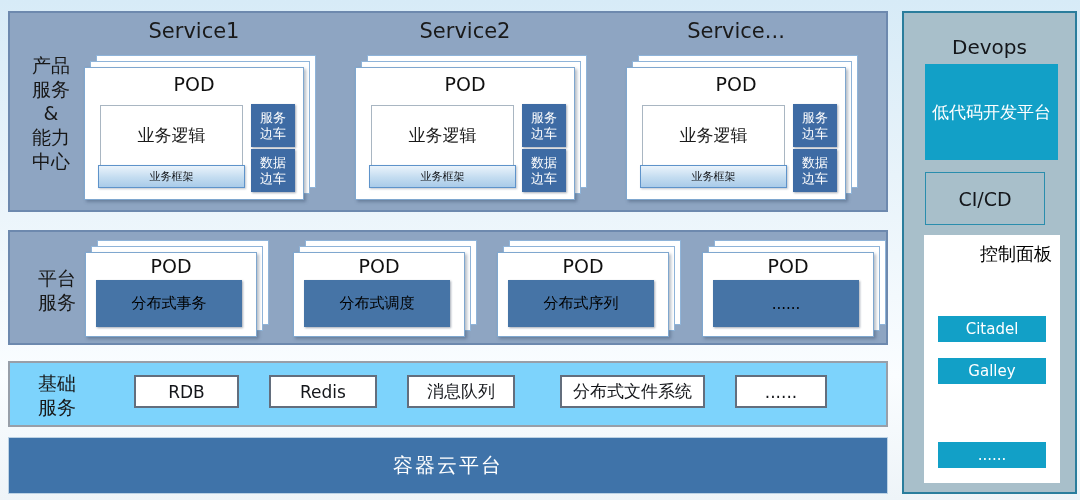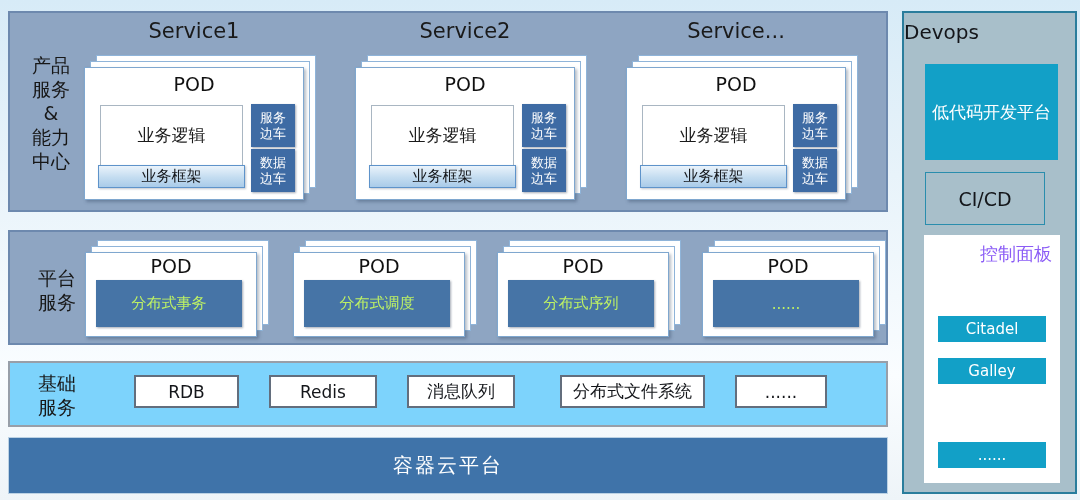--- a/index.html
+++ b/index.html
@@ -37,61 +37,61 @@
   .pod-title { position:absolute; top:5px; width:100%; text-align:center;
                font-size:19px; font-weight:500; color:#111; }
   .logic-box { position:absolute; left:15px; top:37px; width:143px; height:61px;
                background:#fff; border:1px solid #a9b6c2;
                display:flex; align-items:center; justify-content:center;
                font-size:17px; color:#1a1a1a; }
   .frame-box { position:absolute; left:13px; top:97px; width:147px; height:23px;
                background:linear-gradient(180deg,#eaf3fb 0%,#c3dcf0 55%,#a9cbe9 100%);
                border:1px solid #5e93ca; box-shadow:1px 1px 2px rgba(40,60,90,.3);
                display:flex; align-items:center; justify-content:center;
-               font-size:15px; color:#14161a; }
+               font-size:11px; color:#14161a; }
   .sidecar { position:absolute; left:166px; width:44px; height:43px;
              background:#3e6ba4; color:#fff; font-size:13px; line-height:16px;
              display:flex; flex-direction:column; align-items:center; justify-content:center;
              box-shadow:1px 1px 2px rgba(30,45,70,.4); }
   .sidecar.sc1 { top:36px; } .sidecar.sc2 { top:81px; }
 
   
   .ppod-stack { position:absolute; top:20px; width:172px; height:85px; }
   .ppod-stack .sheet { width:172px; height:85px; }
   .ppod-card { position:absolute; left:0; top:0; width:172px; height:85px;
                background:#fff; border:1px solid #7fa7cf;
                box-shadow:2px 2px 3px rgba(40,60,90,.35); }
   .ppod-title { position:absolute; top:2px; width:100%; text-align:center;
                 font-size:19px; font-weight:500; color:#111; }
   .ppod-label { position:absolute; left:10px; top:27px; width:146px; height:47px;
-                background:#4674a6; color:#bef264; font-size:15px;
+                background:#4674a6; color:#000000; font-size:15px;
                 display:flex; align-items:center; justify-content:center;
                 box-shadow:1px 1px 2px rgba(30,45,70,.4); }
 
   
   .base-box { position:absolute; top:12px; height:33px; background:#fff;
               border:2px solid #636e7d; display:flex; align-items:center; justify-content:center;
               font-size:17px; color:#14161a; }
 
   
   .devops { left:902px; top:11px; width:175px; height:483px;
             background:#a8bfca; border:2px solid #2a7d9c; }
-  .devops-title { position:absolute; top:7px; width:100%; text-align:left;
+  .devops-title { position:absolute; top:22px; width:100%; text-align:center;
                   font-size:20px; color:#14161a; }
   .lowcode { position:absolute; left:21px; top:51px; width:133px; height:96px;
              background:#12a0c7; color:#fff; font-size:17px; line-height:25px;
              display:flex; flex-direction:row; align-items:center; justify-content:center; }
   .cicd { position:absolute; left:21px; top:159px; width:120px; height:53px;
           background:#a8bfca; border:1.5px solid #2a8dad;
           display:flex; align-items:center; justify-content:center;
           font-size:19px; color:#14161a; }
   .ctrl-panel { position:absolute; left:20px; top:222px; width:136px; height:248px;
                 background:#fff; }
   .ctrl-title { position:absolute; top:7px; width:100%; text-align:center;
-                font-size:18px; color:#8b5cf6;padding-left:48px; }
+                font-size:18px; color:#000000;padding-left:48px; }
   .ctrl-btn { position:absolute; left:14px; width:108px; height:26px;
               background:#12a0c7; color:#fff; font-size:15px;
               display:flex; align-items:center; justify-content:center; }
   .cb0{top:39px} .cb1{top:81px} .cb2{top:123px} .cb3{top:165px} .cb4{top:207px}
 </style>
 </head>
 <body>
 
 <div class="abs band-blue band-product">
   <div class="abs band-label" style="left:10px; top:40px; width:62px;">

